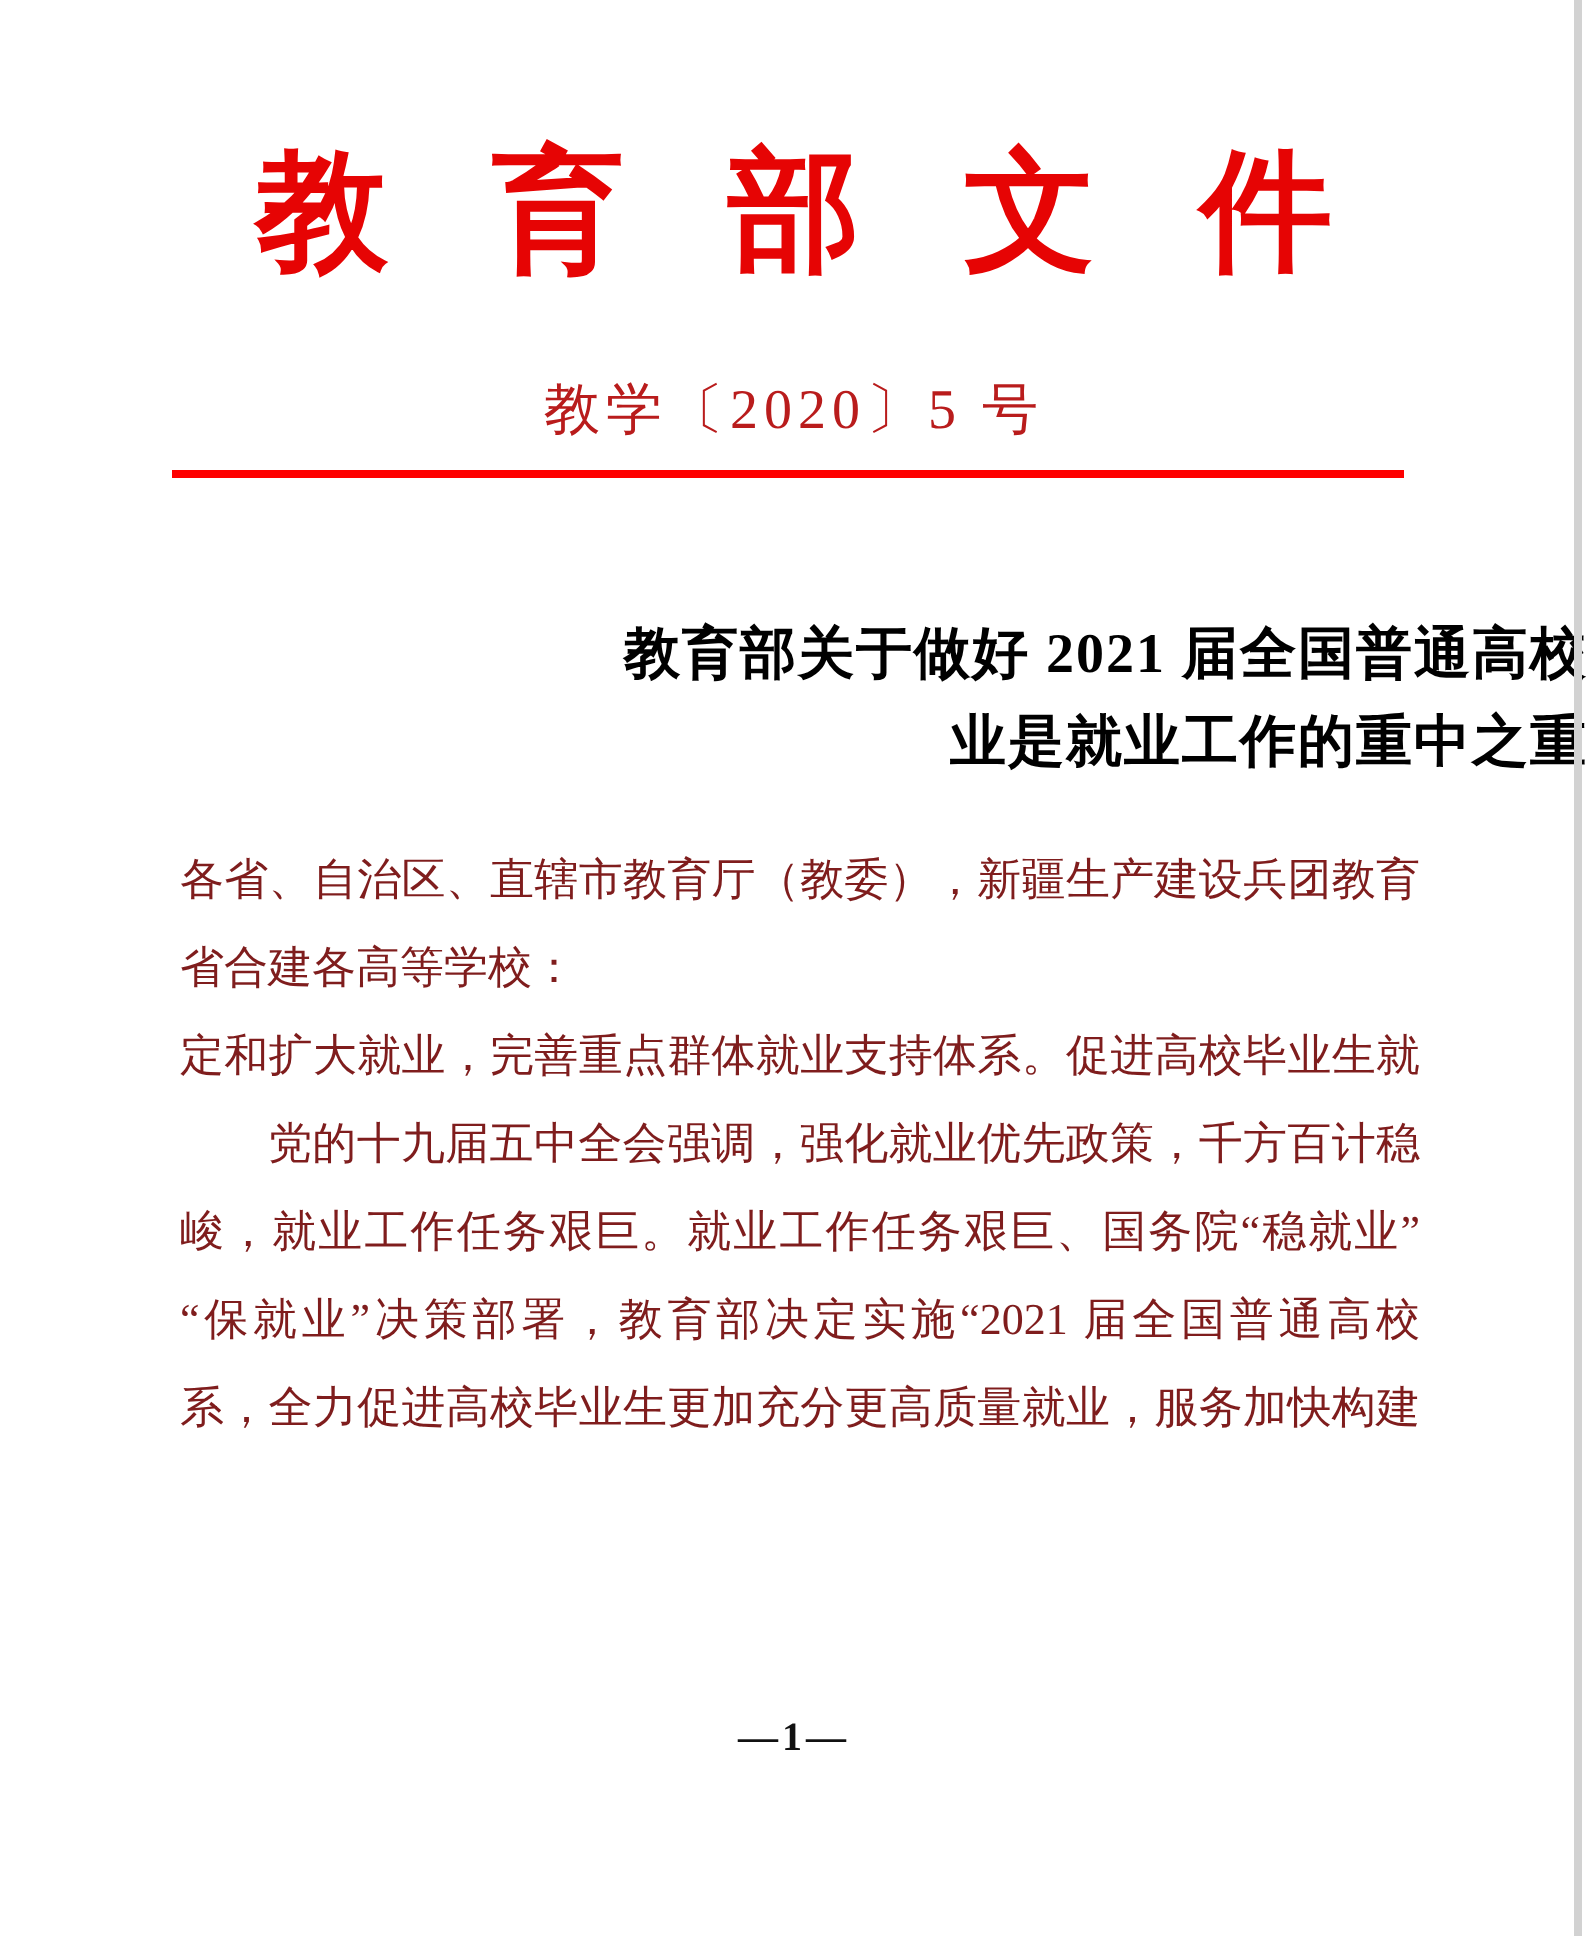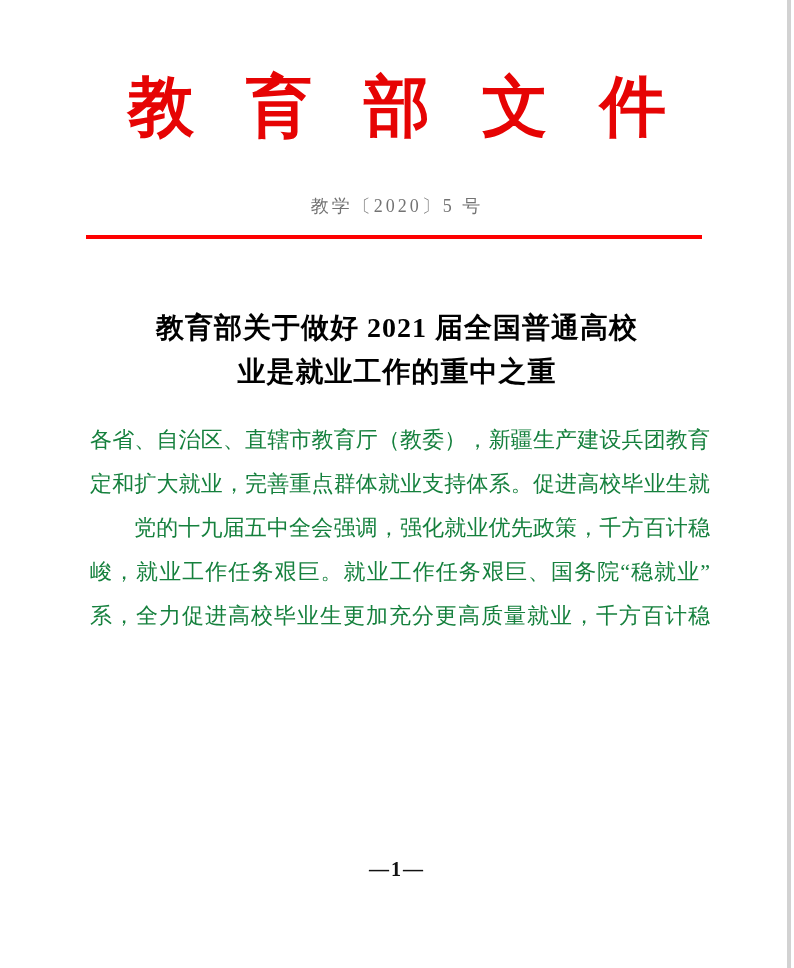--- a/index.html
+++ b/index.html
@@ -40,56 +40,56 @@
     padding-left: 52px;
     white-space: nowrap;
   }
   
   .doc-number {
     position: absolute;
     top: 194px;
     left: 0;
     right: 0;
     text-align: center;
-    font-size: 18px;
+    font-size: 28px;
     line-height: 24px;
     letter-spacing: 3px;
-    color: #737373;
+    color: #b91c1c;
   }
   
   .red-rule {
     position: absolute;
     top: 235px;
     left: 86px;
     width: 616px;
     height: 4px;
     background: #fe0000;
   }
   
   .notice-title {
     position: absolute;
     top: 306px;
     left: 0;
     right: 0;
-    text-align: center;
+    text-align: right;
     font-size: 28px;
     line-height: 44px;
     font-weight: bold;
     color: #000000;
     letter-spacing: 1px;
   }
   
   .body-text {
     position: absolute;
     top: 418px;
     left: 90px;
     width: 620px;
     font-size: 22px;
     line-height: 44px;
-    color: #15803d;
+    color: #7f1d1d;
   }
   .body-line { width: 620px; }
   .body-line.full {
     text-align: justify;
     text-align-last: justify;
   }
   .body-line.indent { text-indent: 44px; }
   
   .page-number {
     position: absolute;
@@ -115,23 +115,25 @@
 
   <div class="red-rule"></div>
 
   <div class="notice-title">
     <div>教育部关于做好 2021 届全国普通高校</div>
     <div>业是就业工作的重中之重</div>
   </div>
 
   <div class="body-text">
     <div class="body-line full">各省、自治区、直辖市教育厅（教委），新疆生产建设兵团教育</div>
+    <div class="body-line">省合建各高等学校：</div>
     <div class="body-line full">定和扩大就业，完善重点群体就业支持体系。促进高校毕业生就</div>
     <div class="body-line full indent">党的十九届五中全会强调，强化就业优先政策，千方百计稳</div>
     <div class="body-line full">峻，就业工作任务艰巨。就业工作任务艰巨、国务院“稳就业”</div>
-    <div class="body-line full">系，全力促进高校毕业生更加充分更高质量就业，千方百计稳</div>
+    <div class="body-line full">“保就业”决策部署，教育部决定实施“2021 届全国普通高校</div>
+    <div class="body-line full">系，全力促进高校毕业生更加充分更高质量就业，服务加快构建</div>
   </div>
 
   <div class="page-number">—1—</div>
 
   <div class="page-edge"></div>
 
 </div>
 
 </body></html>

